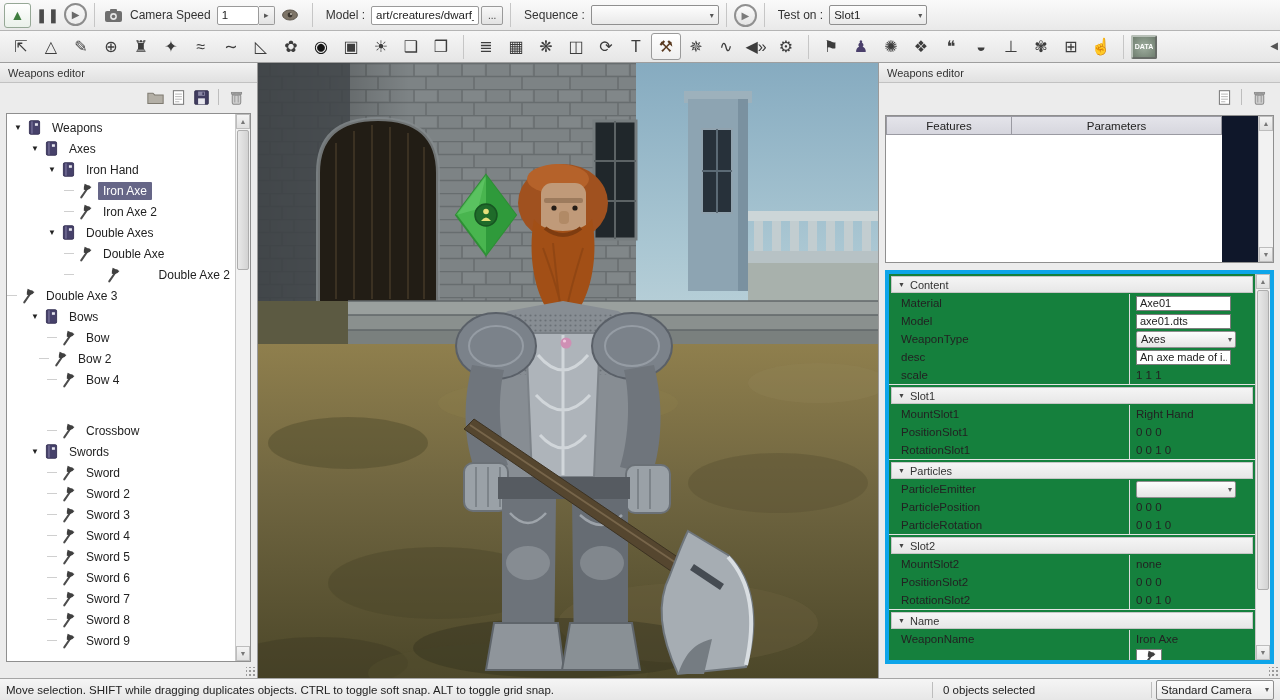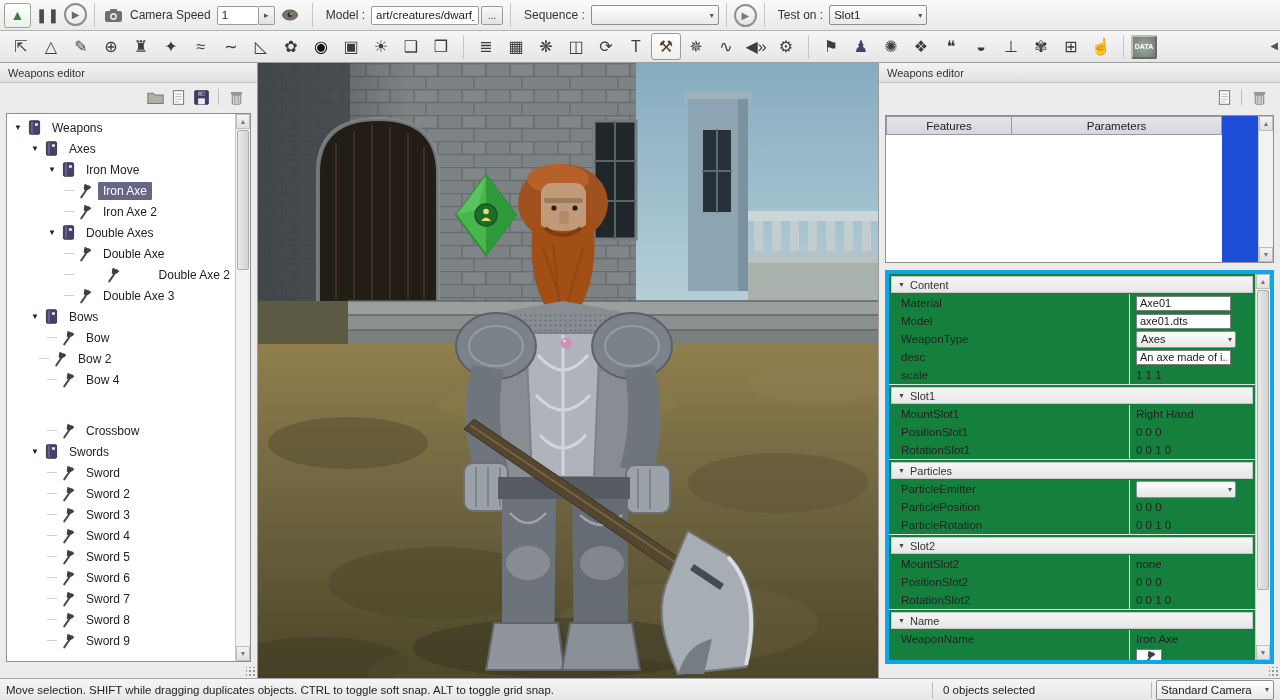--- a/index.html
+++ b/index.html
@@ -47,21 +47,21 @@
 
   .vscroll { width:15px; border-left:1px solid #c9c9c9; background:#f2f2f2; position:relative; flex:none; }
   .vs-btn { position:absolute; left:0; width:14px; height:15px; background:linear-gradient(#f4f4f4,#e0e0e0); border:1px solid #bdbdbd; color:#777; font-size:7px; display:flex; align-items:center; justify-content:center; }
   .vs-up { top:0; } .vs-dn { bottom:0; }
   .vs-thumb { position:absolute; left:1px; width:12px; background:linear-gradient(90deg,#e9e9e9,#d2d2d2); border:1px solid #adadad; border-radius:2px; }
   .grip { position:absolute; right:1px; bottom:1px; width:10px; height:10px;
           background-image:radial-gradient(circle,#9a9a9a 1px,transparent 1.2px);
           background-size:4px 4px; background-position:bottom right; }
 
   
-  .featwrap { position:absolute; left:6px; right:6px; top:52px; height:148px; border:1px solid #8f8f8f; background:#1d4ed8; display:flex;gap:36px; }
+  .featwrap { position:absolute; left:6px; right:6px; top:52px; height:148px; border:1px solid #8f8f8f; background:#0f172a; display:flex;gap:36px; }
   .feat-main { flex:1; display:flex; flex-direction:column; }
   .feat-head { height:19px; display:flex; }
   .feat-cell { background:linear-gradient(#e4e4ea,#d6d6de); border:1px solid #9a9aa2; border-left:none; font-size:11.5px; display:flex; align-items:center; justify-content:center; color:#222; }
   .feat-cell:first-child { border-left:1px solid #9a9aa2; width:126px; flex:none; }
   .feat-cell:last-child { flex:1; }
   .feat-body { flex:1; background:#fff; }
 
   
   .propwrap { position:absolute; left:6px; right:6px; top:207px; bottom:14px; border:4px solid #0ea5e9; background:#15803d; display:flex; }
   .pg { flex:1; overflow:hidden; }
@@ -254,21 +254,21 @@
             <span class="tree-ico"><svg width="17" height="17" viewBox="0 0 20 20">
                 <use href="#sym-book"></use>
               </svg></span>
             <span class="tree-label">Axes</span>
           </div>
           <div class="tree-row" style="padding-left: 40px;">
             <span class="tree-arrow">▼</span>
             <span class="tree-ico"><svg width="17" height="17" viewBox="0 0 20 20">
                 <use href="#sym-book"></use>
               </svg></span>
-            <span class="tree-label">Iron Move</span>
+            <span class="tree-label">Iron Hand</span>
           </div>
           <div class="tree-row" style="padding-left: 57px;">
             <span class="tree-stub"></span>
             <span class="tree-ico"><svg width="17" height="17" viewBox="0 0 20 20">
                 <use href="#sym-axe"></use>
               </svg></span>
             <span class="tree-label sel">Iron Axe</span>
           </div>
           <div class="tree-row" style="padding-left: 57px;">
             <span class="tree-stub"></span>
@@ -291,21 +291,21 @@
               </svg></span>
             <span class="tree-label">Double Axe</span>
           </div>
           <div class="tree-row" style="padding-left: 57px; justify-content: space-between;">
             <span class="tree-stub"></span>
             <span class="tree-ico"><svg width="17" height="17" viewBox="0 0 20 20">
                 <use href="#sym-axe"></use>
               </svg></span>
             <span class="tree-label">Double Axe 2</span>
           </div>
-          <div class="tree-row" style="padding-left: 57px;">
+          <div class="tree-row" style="">
             <span class="tree-stub"></span>
             <span class="tree-ico"><svg width="17" height="17" viewBox="0 0 20 20">
                 <use href="#sym-axe"></use>
               </svg></span>
             <span class="tree-label">Double Axe 3</span>
           </div>
           <div class="tree-row" style="padding-left: 23px;">
             <span class="tree-arrow">▼</span>
             <span class="tree-ico"><svg width="17" height="17" viewBox="0 0 20 20">
                 <use href="#sym-book"></use>

